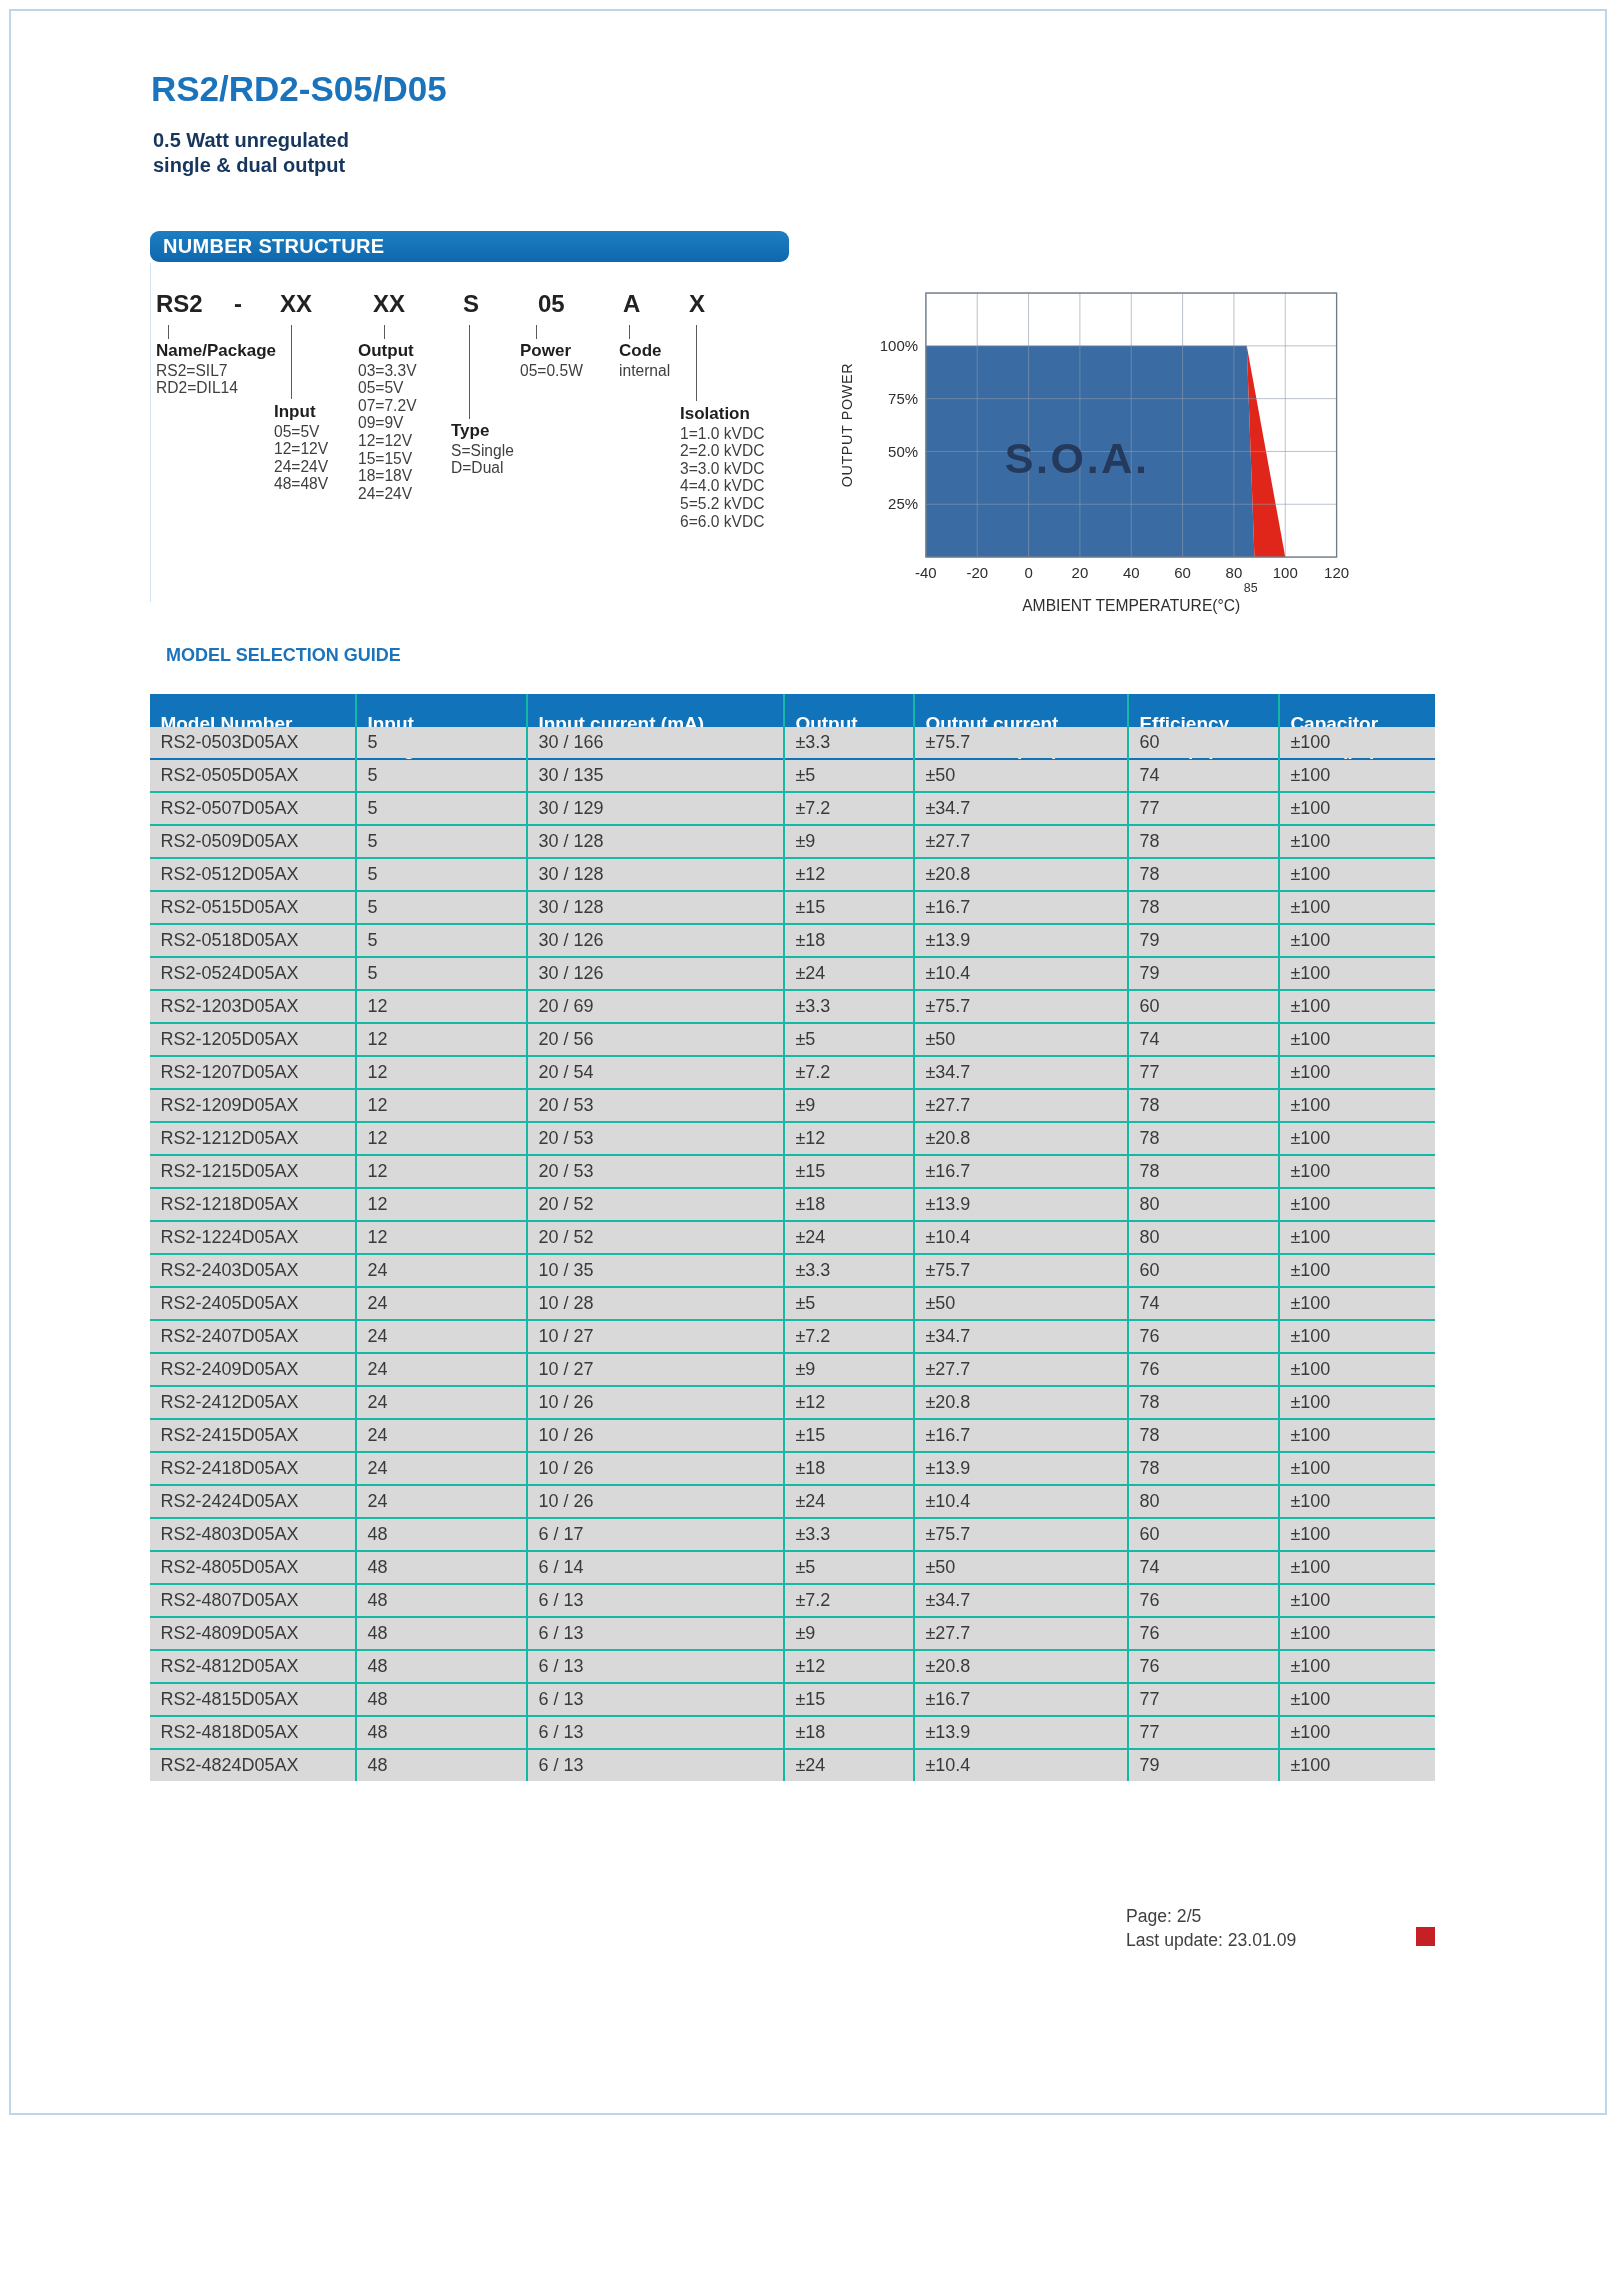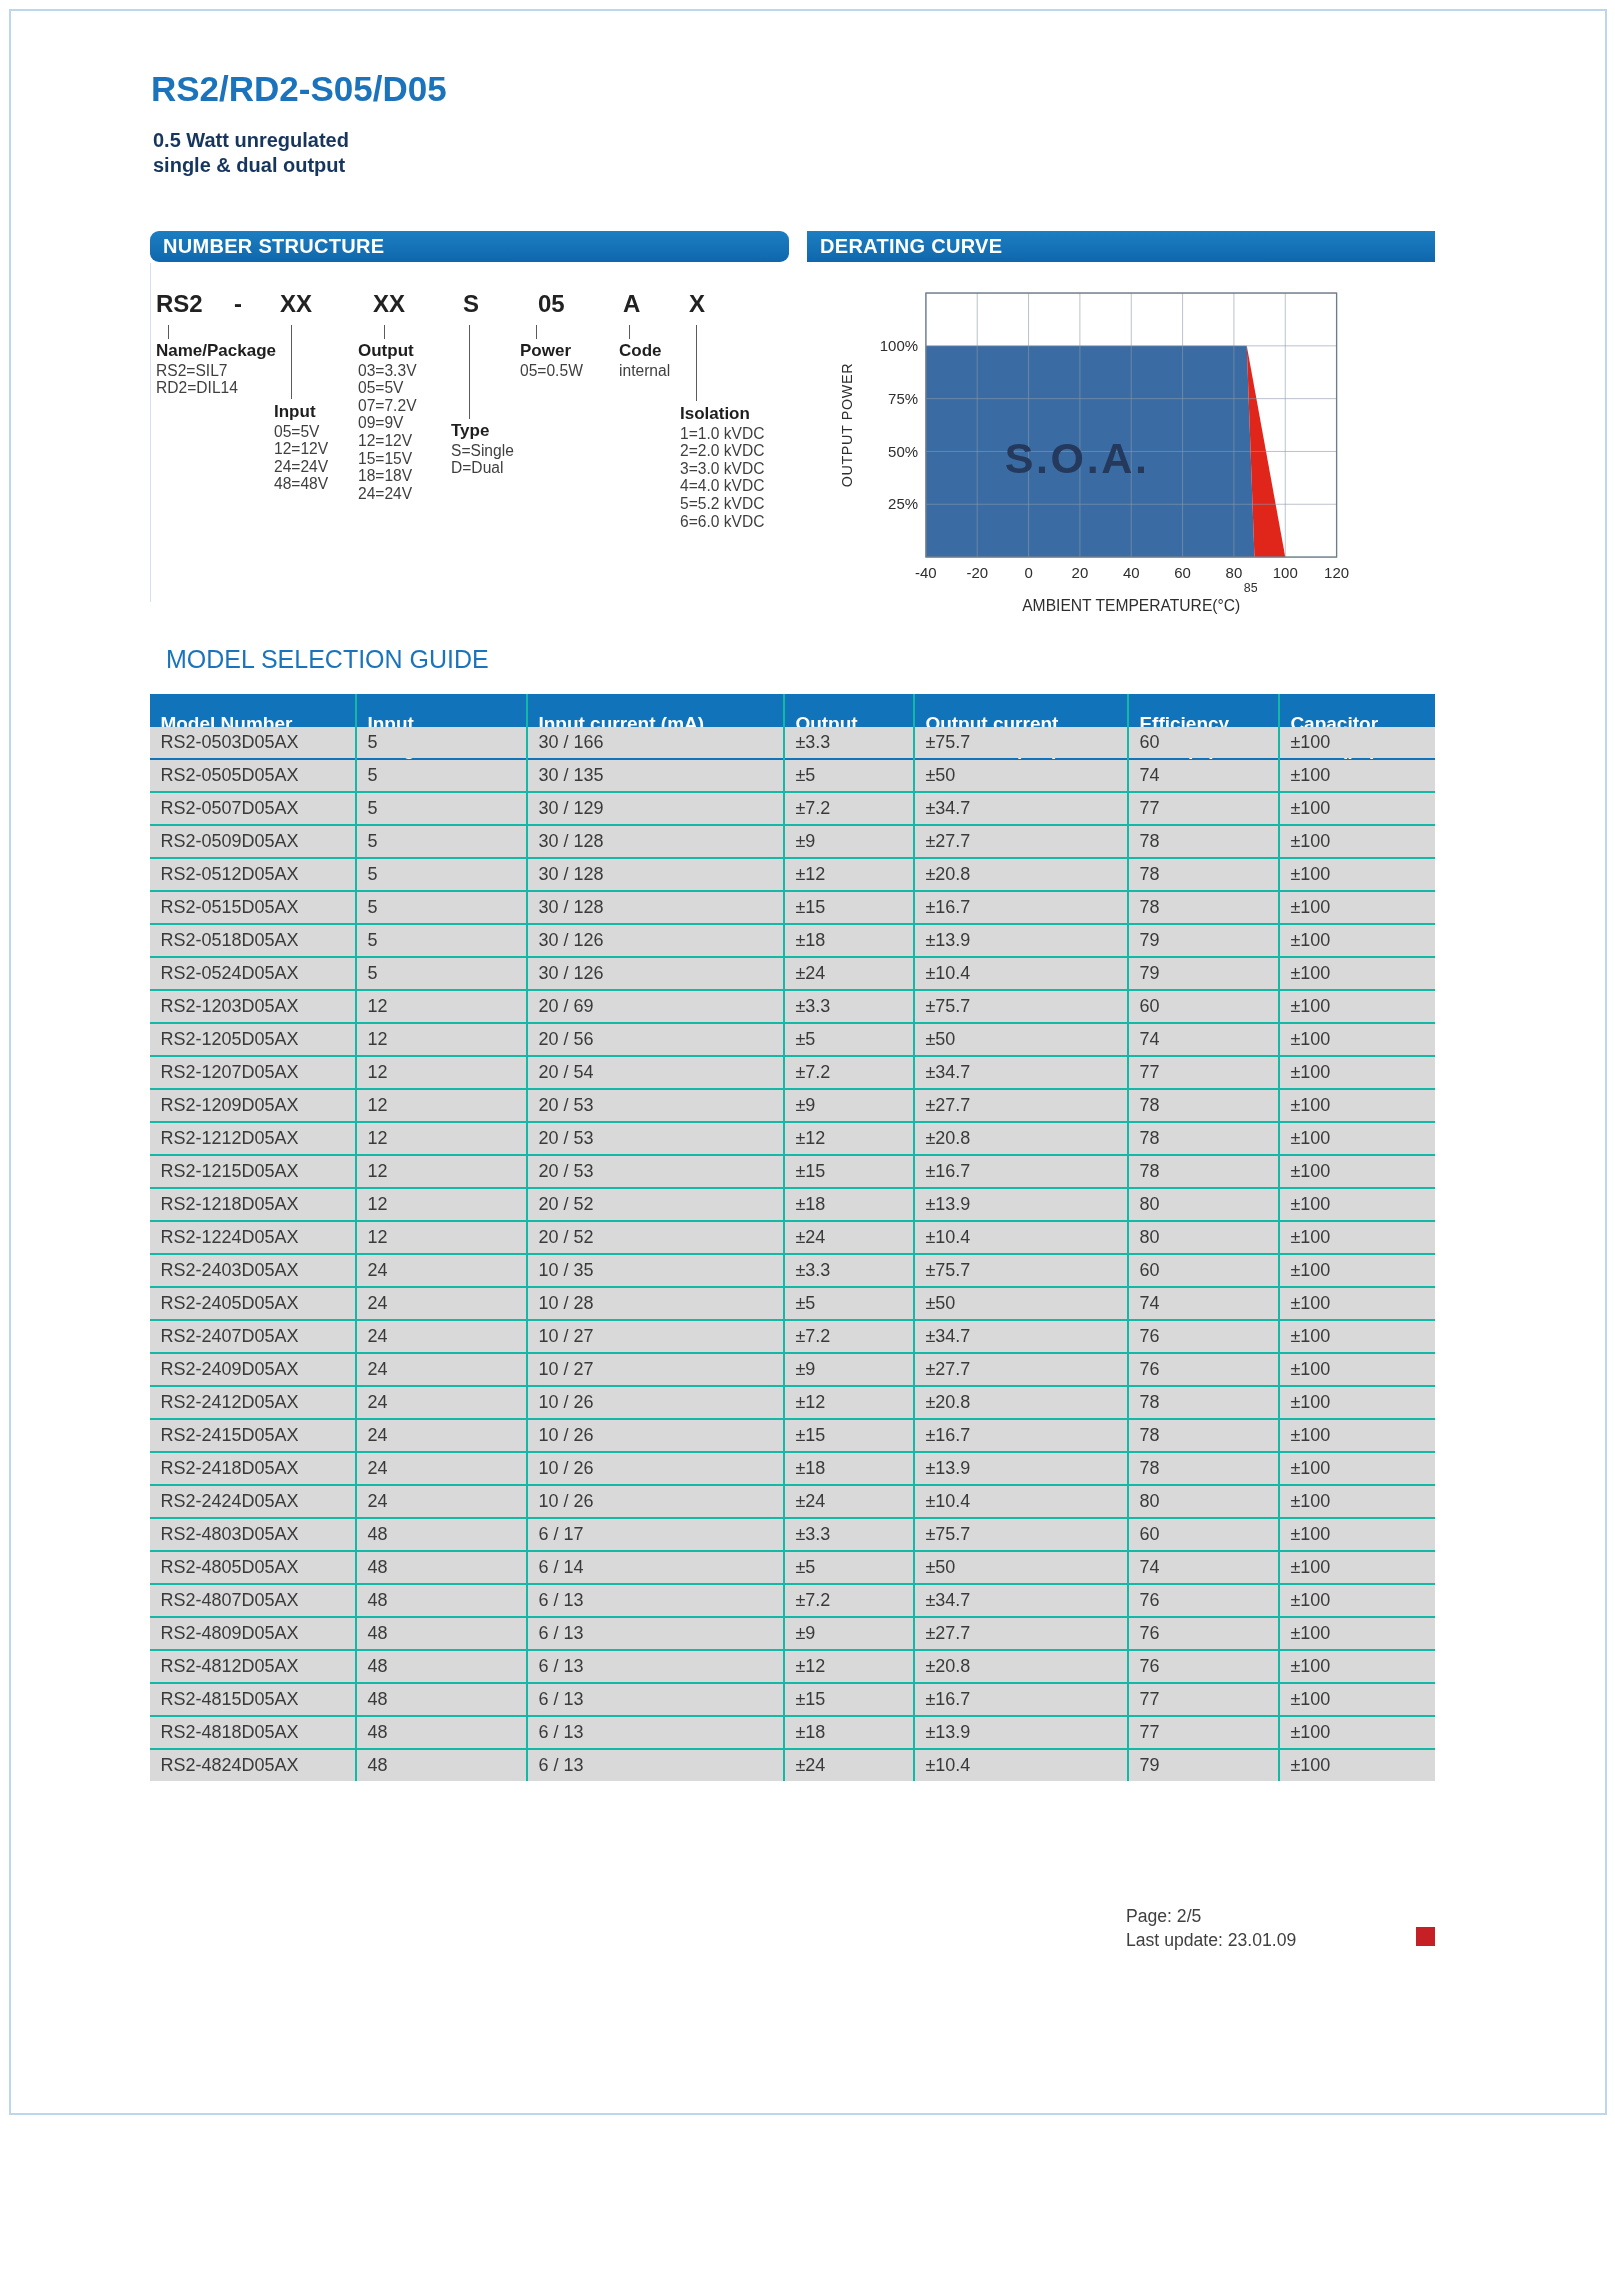--- a/index.html
+++ b/index.html
@@ -19,21 +19,21 @@
   .ns-left-border { position:absolute; left:150px; top:263px; width:1.3px; height:339px; background:#d3e2f0; }
 
   #ns-area { position:absolute; left:0; top:0; width:100%; height:100%; pointer-events:none; }
   .ns-code { position:absolute; top:290px; font-size:24px; font-weight:bold; color:#222; white-space:nowrap; }
   .ns-tick { position:absolute; width:1.3px; background:#5a5a5a; }
   .ns-group { position:absolute; font-size:15.6px; color:#3f3f3f; line-height:17.6px; white-space:nowrap; }
   .ns-label { font-weight:bold; color:#1e1e1e; font-size:17px; margin-bottom:2px; }
 
   #derating-svg { position:absolute; left:815px; top:280px; }
 
-  h2.guide-title { position:absolute; left:166px; top:645px; font-size:25px; font-weight:normal; color:#1b74bb; }
+  h2.guide-title { position:absolute; left:166px; top:645px; font-size:18px; font-weight:bold; color:#1b74bb; }
 
   #model-table { position:absolute; left:150px; top:694px; width:1285px;
     display:grid; grid-template-columns:205px 169px 255px 128px 212px 149px 155px;
     grid-auto-rows:31px; gap:2px; background:#14b8a6; }
   #model-table .th { grid-row:1; background:#1173b9; color:#fff; font-weight:bold; font-size:19px;
     line-height:25px; padding:17px 3.9px 0 10.4px; height:96px; }
   #model-table .td { background:#d9d9d9; color:#3a3a3a; font-size:18px; line-height:31px;
     height:31px; padding-left:10.4px; white-space:nowrap; overflow:hidden; }
 
   .footer-text { position:absolute; left:1126px; font-size:17.6px; color:#404040; }
@@ -47,21 +47,20 @@
 <div class="page">
   <div class="frame"></div>
 
   <h1 class="title">RS2/RD2-S05/D05</h1>
   <div class="subtitle">
     <div>0.5 Watt unregulated</div>
     <div>single &amp; dual output</div>
   </div>
 
   <div class="section-bar" id="ns-bar">NUMBER STRUCTURE</div>
-  <div class="section-bar" id="dc-bar">DERATING CURVE</div>
 
   <div class="ns-left-border"></div>
   <div id="ns-area">
       <div class="ns-code" style="left: 156px;">RS2</div>
       <div class="ns-code" style="left: 234px;">-</div>
       <div class="ns-code" style="left: 280px;">XX</div>
       <div class="ns-code" style="left: 373px;">XX</div>
       <div class="ns-code" style="left: 463px;">S</div>
       <div class="ns-code" style="left: 526px; margin-left: 12px;">05</div>
       <div class="ns-code" style="left: 623px;">A</div>

